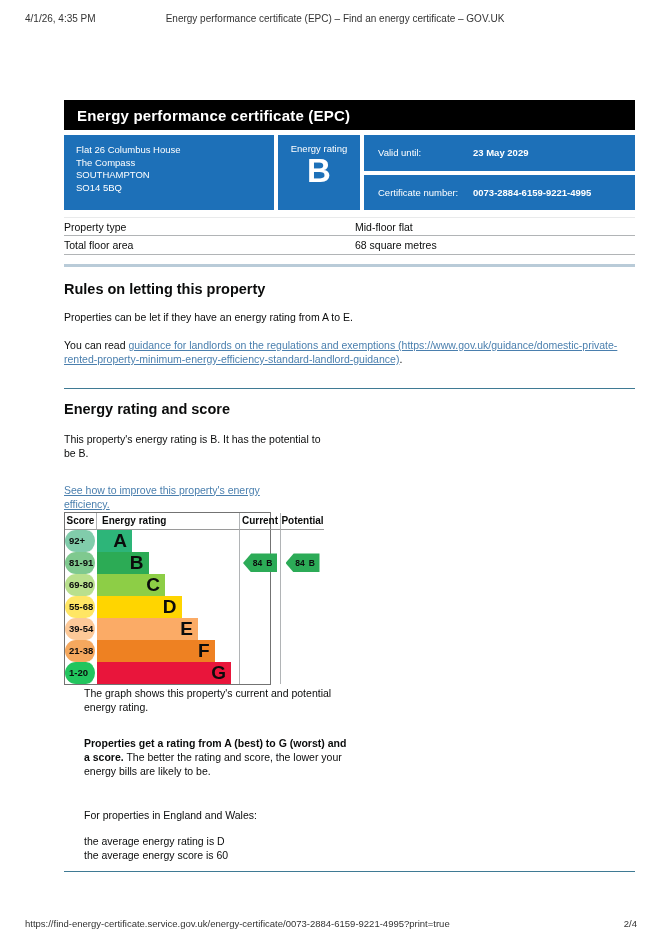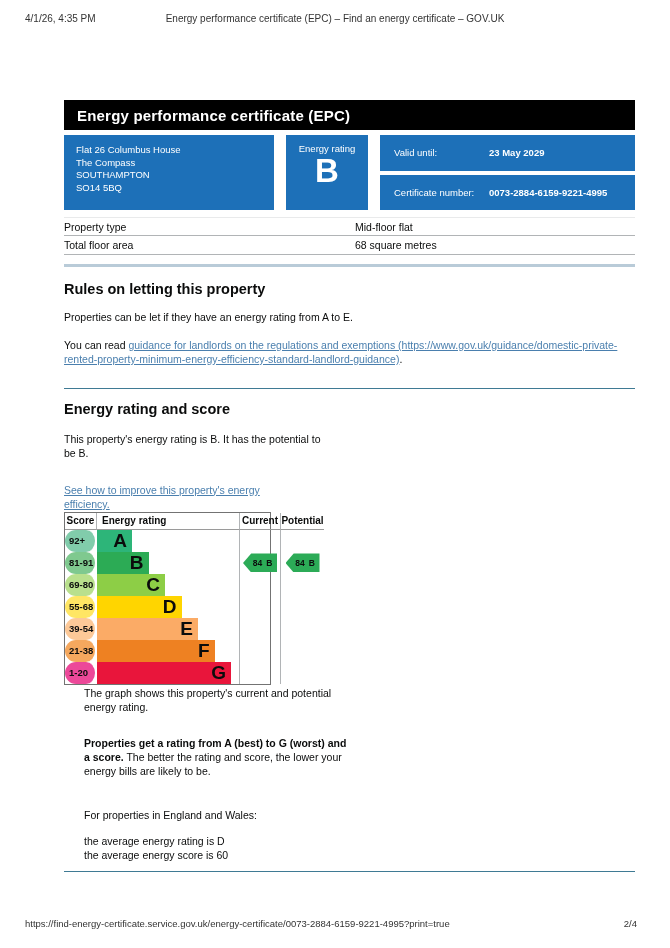--- a/index.html
+++ b/index.html
@@ -17,21 +17,21 @@
   .pf-page { position:absolute; right:8px; top:0; }
 
   
   .content { position:absolute; left:64px; top:100px; width:571px; }
 
   .title-bar {
     background:#000; color:#fff; height:30px; display:flex; align-items:center;
     padding-left:13px; font-size:15px; font-weight:bold; letter-spacing:0.2px;
   }
 
-  .summary-box { display:flex; gap:12px; margin-top:5px; height:75px; }
+  .summary-box { display:flex; gap:4px; margin-top:5px; height:75px; }
   .summary-box .cell { background:#1d70b8; color:#fff; }
   .addr { width:210px; padding:9px 12px; font-size:9.5px; line-height:1.32; }
   .rating-cell { width:82px; display:flex; flex-direction:column; align-items:center; padding-top:8px; }
   .rating-cell .lbl { font-size:9.5px; }
   .rating-cell .big { font-size:33px; font-weight:bold; line-height:1.05; }
   .right-panel { flex:1; display:flex; flex-direction:column; gap:4px; }
   .rp-row { flex:1; display:flex; align-items:center; padding:0 14px; font-size:9.5px; }
   .rp-row .rp-label { width:95px; }
   .rp-row .rp-value { font-weight:bold; }
 
@@ -204,21 +204,21 @@
             </div>
             <div class="crow brow">
               <div class="c-score" style="background: rgb(245, 168, 94);">21-38</div>
               <div class="c-bar">
                 <div class="bar" style="width: 117.5px; background: rgb(238, 129, 34);">F</div>
               </div>
               <div class="c-cur"></div>
               <div class="c-pot"></div>
             </div>
             <div class="crow brow">
-              <div class="c-score" style="background: #ec4899;">1-20</div>
+              <div class="c-score" style="background: #22c55e;">1-20</div>
               <div class="c-bar">
                 <div class="bar" style="width: 134px; background: rgb(233, 21, 59);">G</div>
               </div>
               <div class="c-cur"></div>
               <div class="c-pot"></div>
             </div>
           </div>
       </div>
     </div>
 

